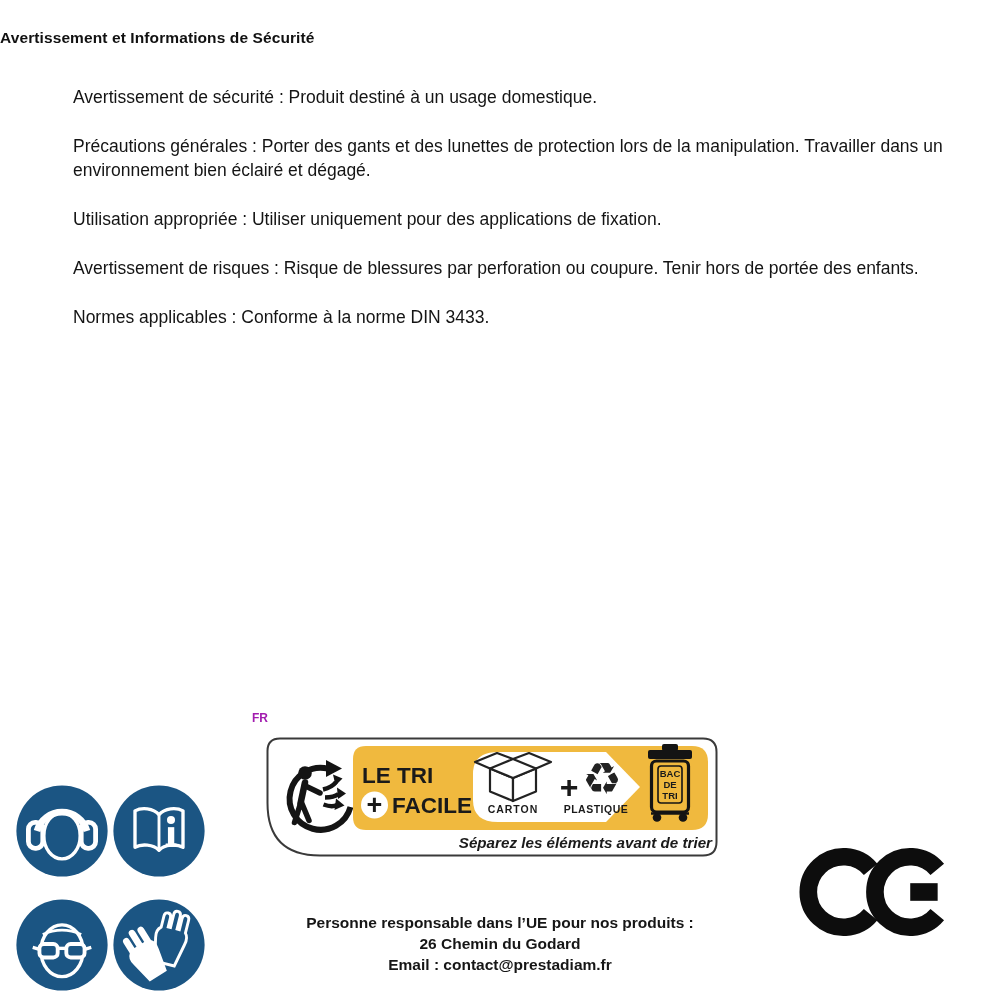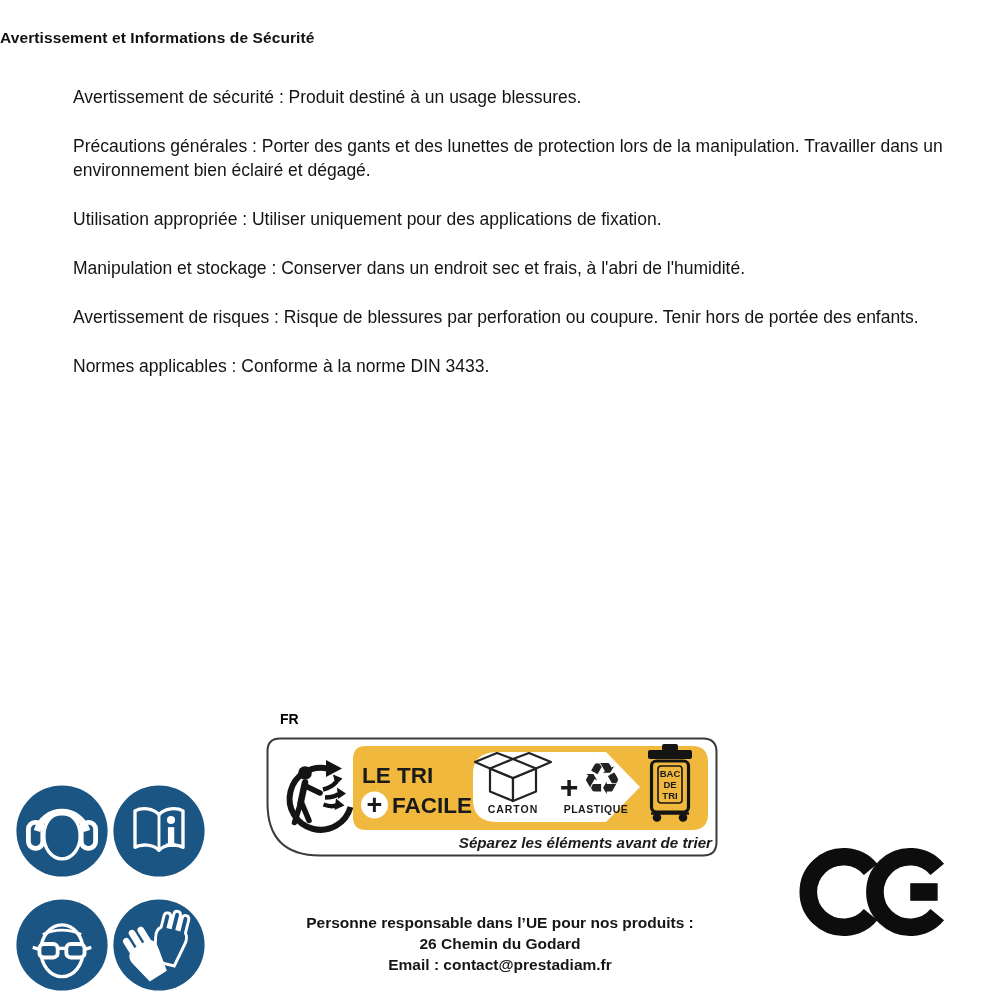--- a/index.html
+++ b/index.html
@@ -11,40 +11,39 @@
     position:absolute;top:29px;left:0;width:1005px;
     font-size:15.5px;font-weight:bold;letter-spacing:.1px;
   }
   .content{position:absolute;top:85px;left:73px;width:892px;}
   .content p{margin:0 0 25px 0;font-size:17.5px;line-height:24px;color:#141414;}
   .icons-grid{
     position:absolute;left:14px;top:783px;
     display:grid;grid-template-columns:96px 96px;grid-auto-rows:96px;
     column-gap:1px;row-gap:18px;
   }
-  .fr-label{position:absolute;left:280px;top:711px;font-size:14px;font-weight:bold;color:#000000;}
+  .fr-label{position:absolute;left:252px;top:711px;font-size:12px;font-weight:bold;color:#a21caf;}
   .tri-svg{position:absolute;left:266px;top:737px;}
   .address{
     position:absolute;left:270px;top:872px;width:460px;text-align:center;
     font-weight:bold;font-size:15.5px;line-height:21px;color:#161616;margin-top:40px;
   }
   .ce-svg{position:absolute;left:798px;top:843px;}
   svg text{font-family:"Liberation Sans",sans-serif;}
   .svg-bold{font-weight:bold;fill:#1a1a1a;}
 </style>
 </head>
 <body>
 
 <div class="doc-title">Avertissement et Informations de Sécurité</div>
 
 <div class="content">
-  <p>Avertissement de sécurité : Produit destiné à un usage blessures.</p>
+  <p>Avertissement de sécurité : Produit destiné à un usage domestique.</p>
   <p>Précautions générales : Porter des gants et des lunettes de protection lors de la manipulation. Travailler dans un environnement bien éclairé et dégagé.</p>
   <p>Utilisation appropriée : Utiliser uniquement pour des applications de fixation.</p>
-  <p>Manipulation et stockage : Conserver dans un endroit sec et frais, à l'abri de l'humidité.</p>
   <p>Avertissement de risques : Risque de blessures par perforation ou coupure. Tenir hors de portée des enfants.</p>
   <p>Normes applicables : Conforme à la norme DIN 3433.</p>
 </div>
 
 <div class="icons-grid">
 
   <svg width="96" height="96" viewBox="0 0 100 100">
     <circle cx="50" cy="50" r="47.5" fill="#1B5583"></circle>
     <path d="M 24,50 A 27,27 0 0 1 76,50" stroke="#fff" stroke-width="7" fill="none"></path>
     <ellipse cx="50" cy="55" rx="19" ry="24" stroke="#fff" stroke-width="3.5" fill="none"></ellipse>

